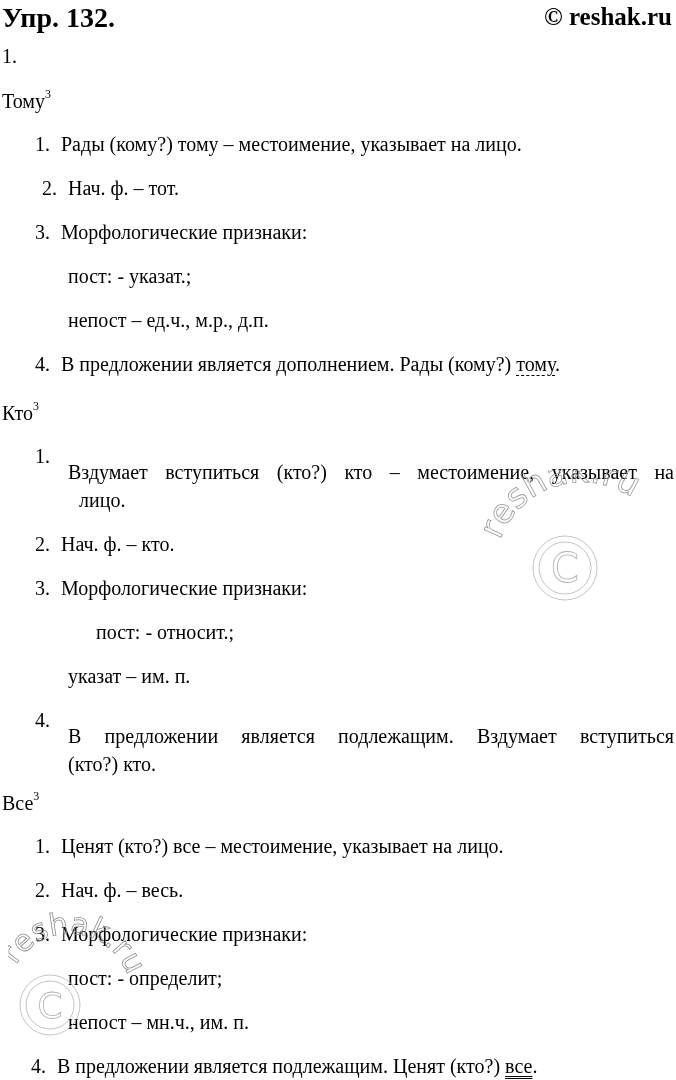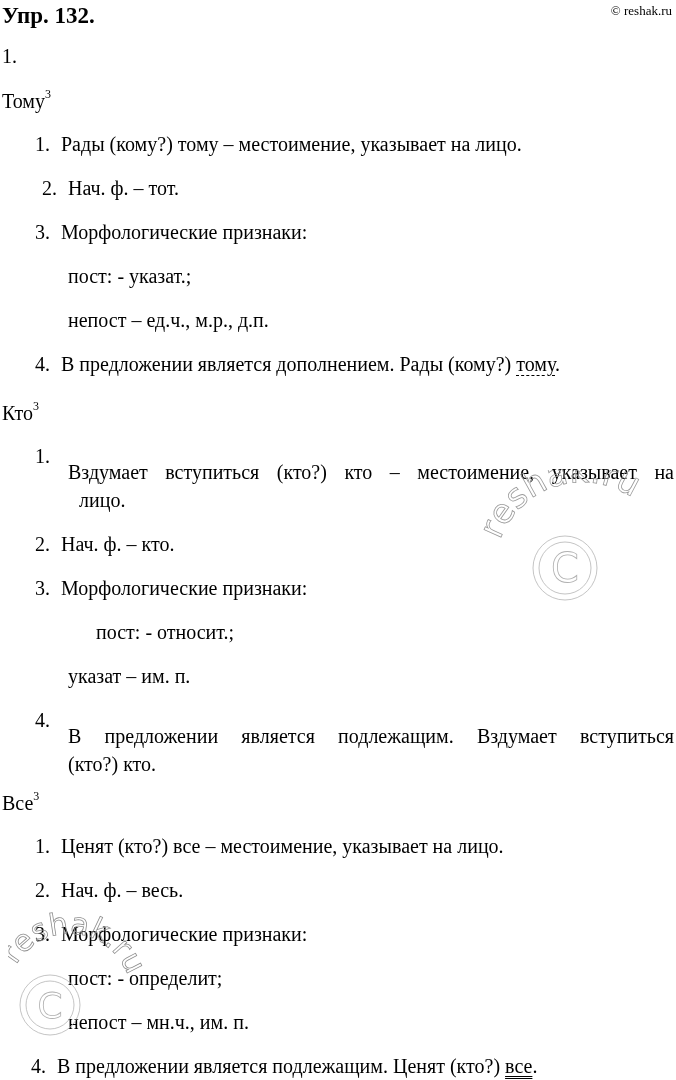--- a/index.html
+++ b/index.html
@@ -10,22 +10,22 @@
   body {
     width: 676px;
     height: 1080px;
     position: relative;
     overflow: hidden;
     font-family: "Liberation Serif", "DejaVu Serif", serif;
     color: #000000;
     font-size: 20px;
   }
   .abs { position: absolute; white-space: nowrap; line-height: 1; }
-  .title { font-weight: bold; font-size: 23px; }
-  .copyright { font-size: 13px; }
+  .title { font-weight: bold; font-size: 28px; }
+  .copyright { font-size: 25px; font-weight: bold; }
   .word sup { font-size: 12px; position: relative; top: -2px; }
   .num { width: 26px; display: inline-block; }
   .justify { width: 640px; text-align: justify; text-align-last: justify; white-space: normal; margin-top: 16px; }
   .u-dash { text-decoration: underline dashed; text-underline-offset: 4px; text-decoration-thickness: 1px; }
   .u-double { text-decoration: underline double; text-underline-offset: 3px; text-decoration-thickness: 1px; }
   .watermark {
     position: absolute;
     pointer-events: none;
   }
 </style>

